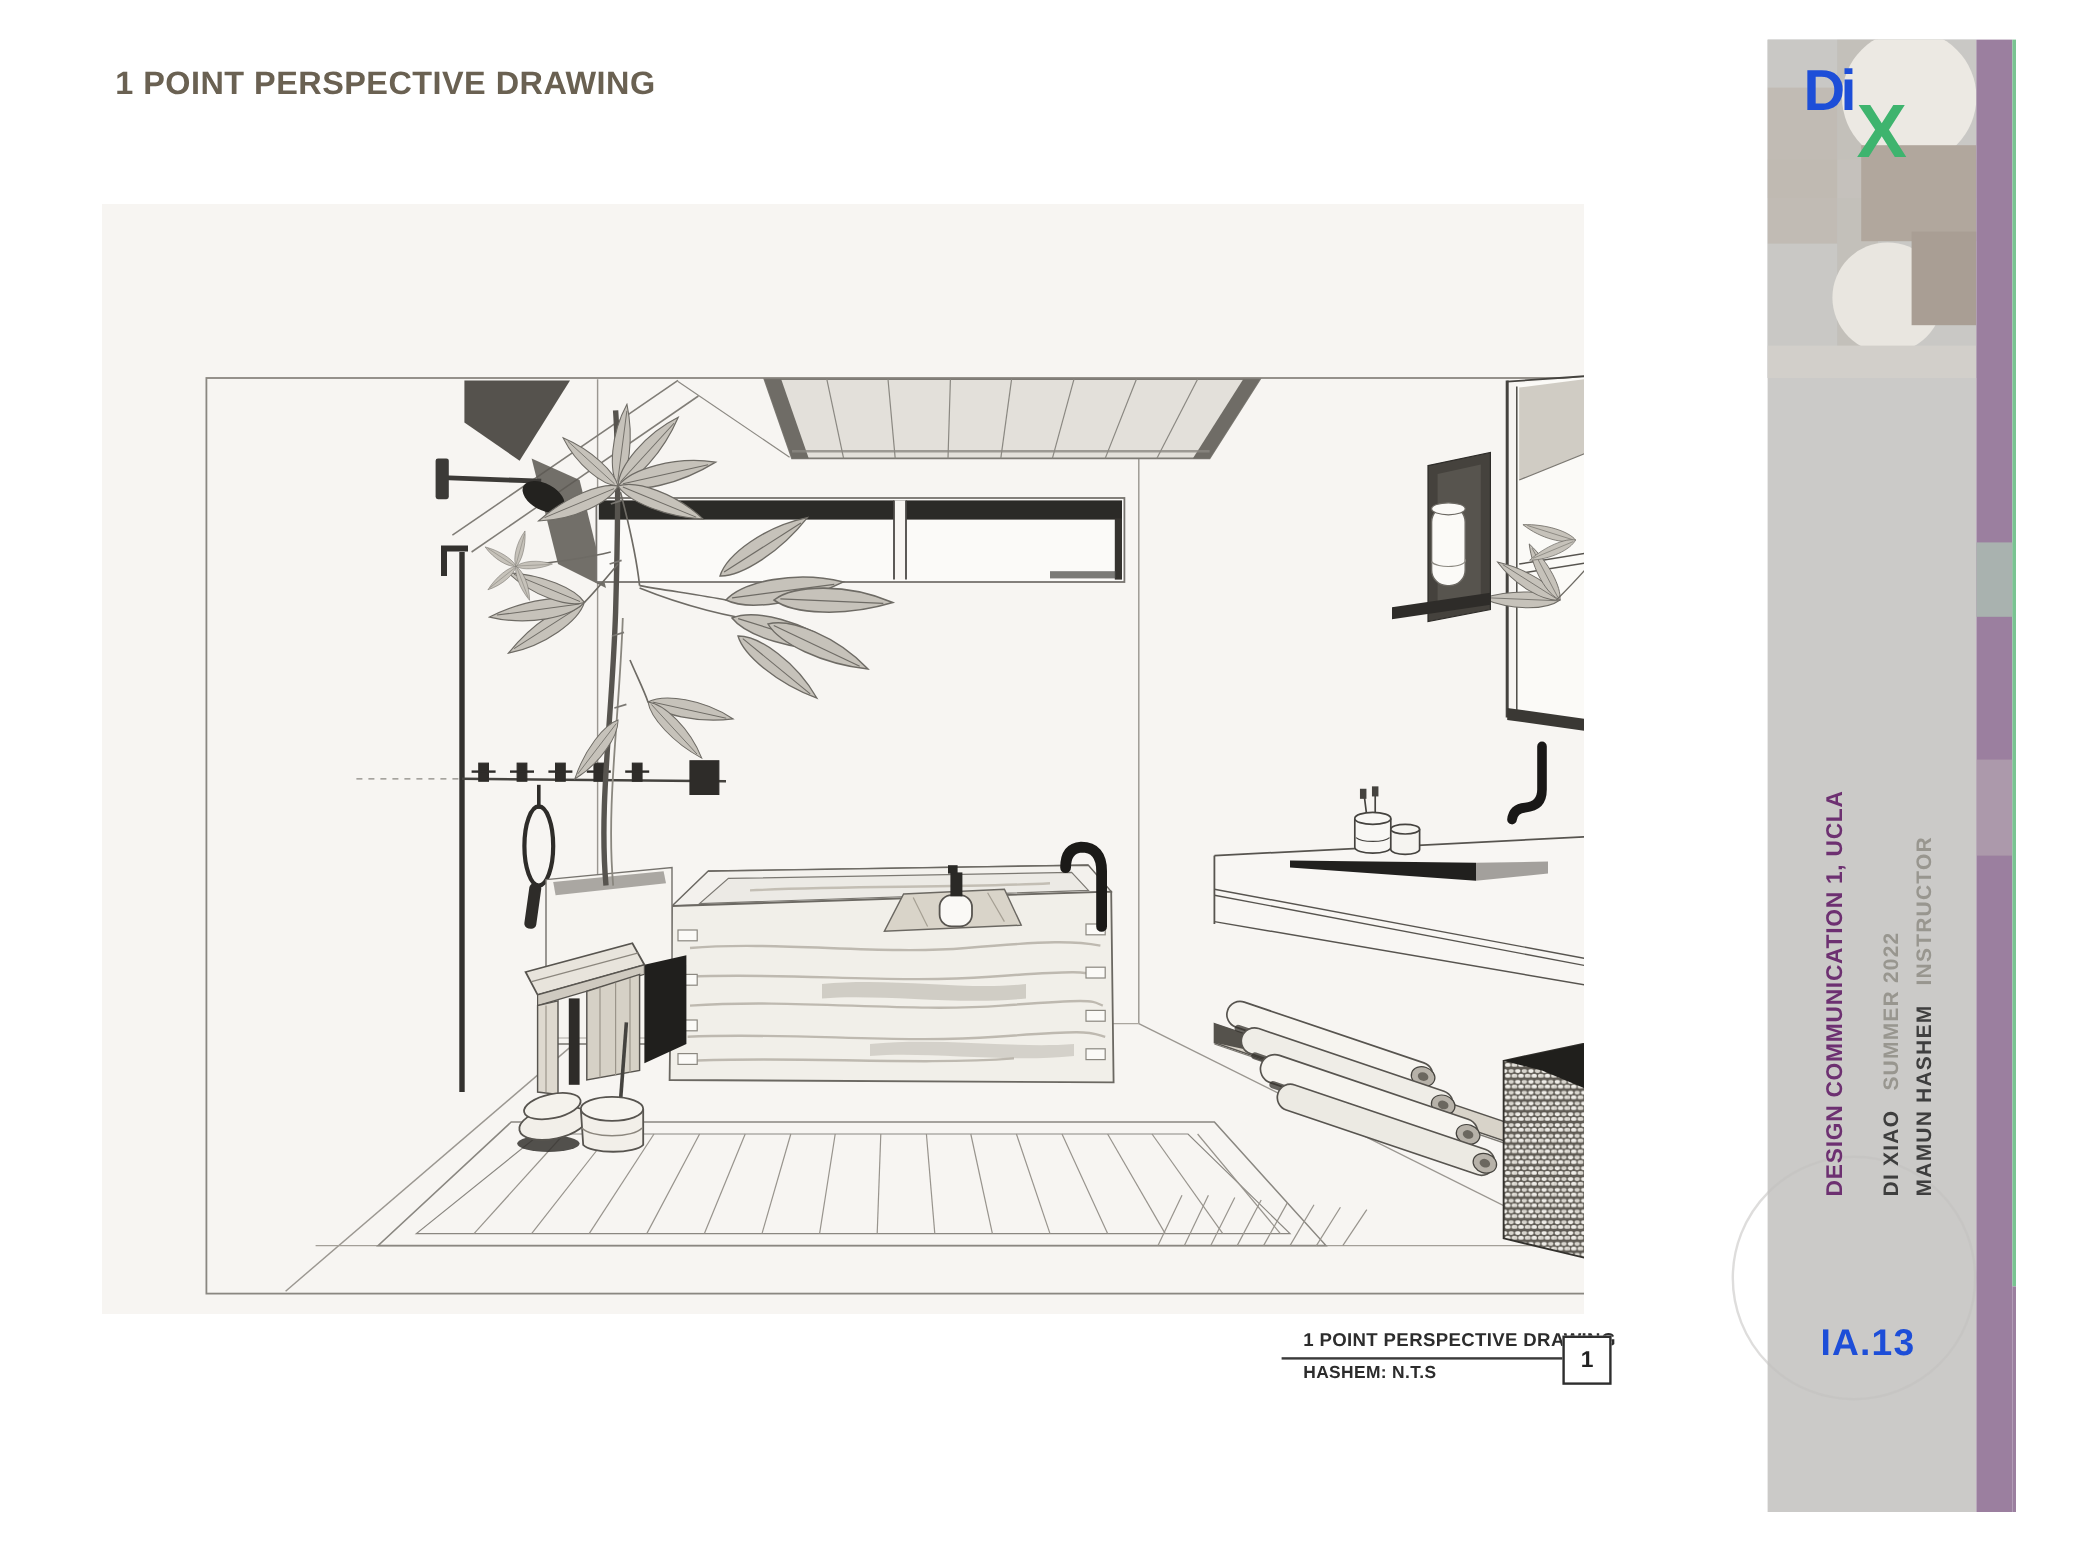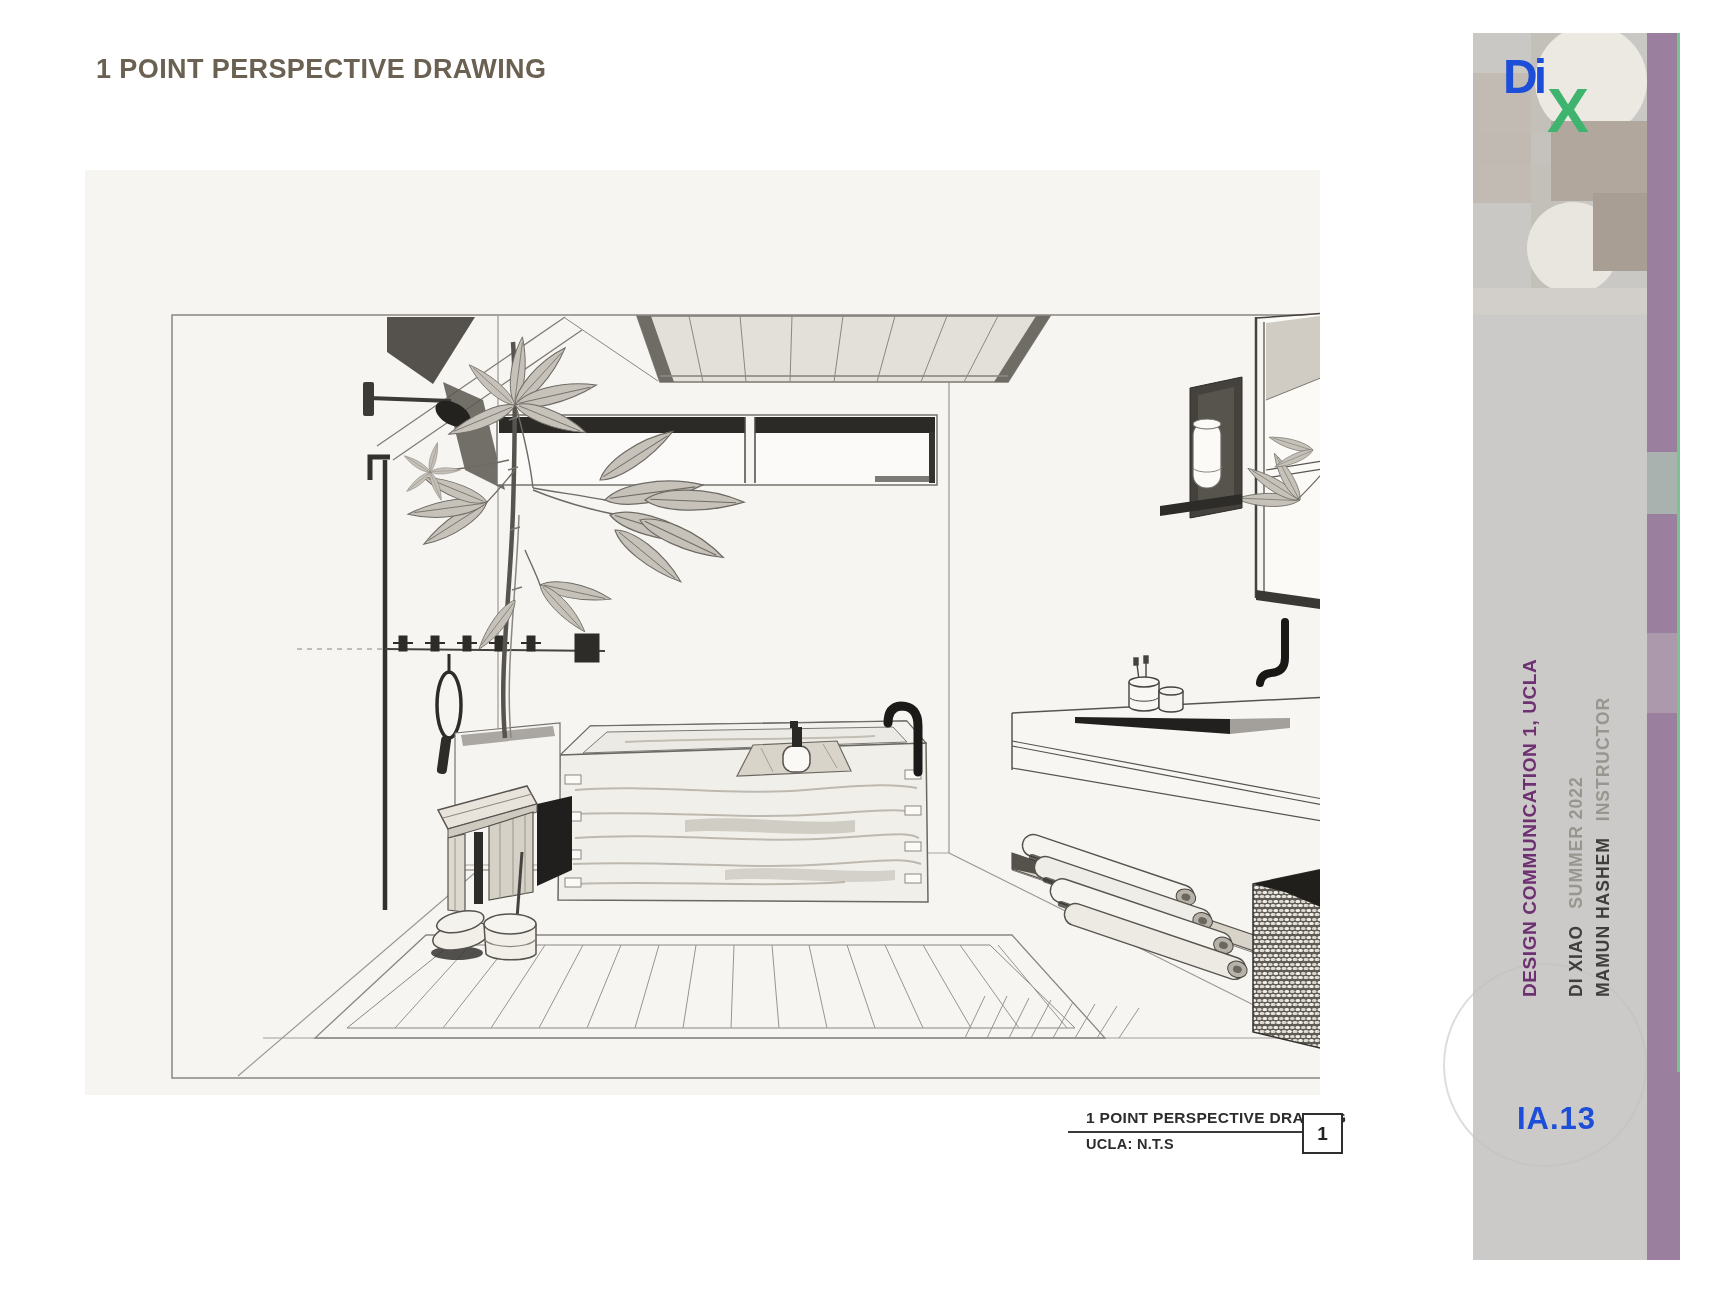--- a/index.html
+++ b/index.html
@@ -383,21 +383,21 @@
     </g>
     <g>
       <polygon points="1168,714 1243,698 1243,880 1168,862" fill="url(#weave)" stroke="#33312d" stroke-width="1.5"></polygon>
       <polygon points="1168,714 1243,698 1243,740 1200,722" fill="#201f1c"></polygon>
     </g>
   </svg>
 
   <div>
     <div class="tb-line1">1 POINT PERSPECTIVE DRAWING</div>
     <div class="tb-rule"></div>
-    <div class="tb-line2">UCLA: N.T.S</div>
+    <div class="tb-line2">HASHEM: N.T.S</div>
     <div class="tb-box">
       <span>1</span>
     </div>
   </div>
 
   <div class="sidebar">
     <div class="sb-panel"></div>
     <div class="collage">
       <div class="c6"></div>
         <div class="c7"></div>

